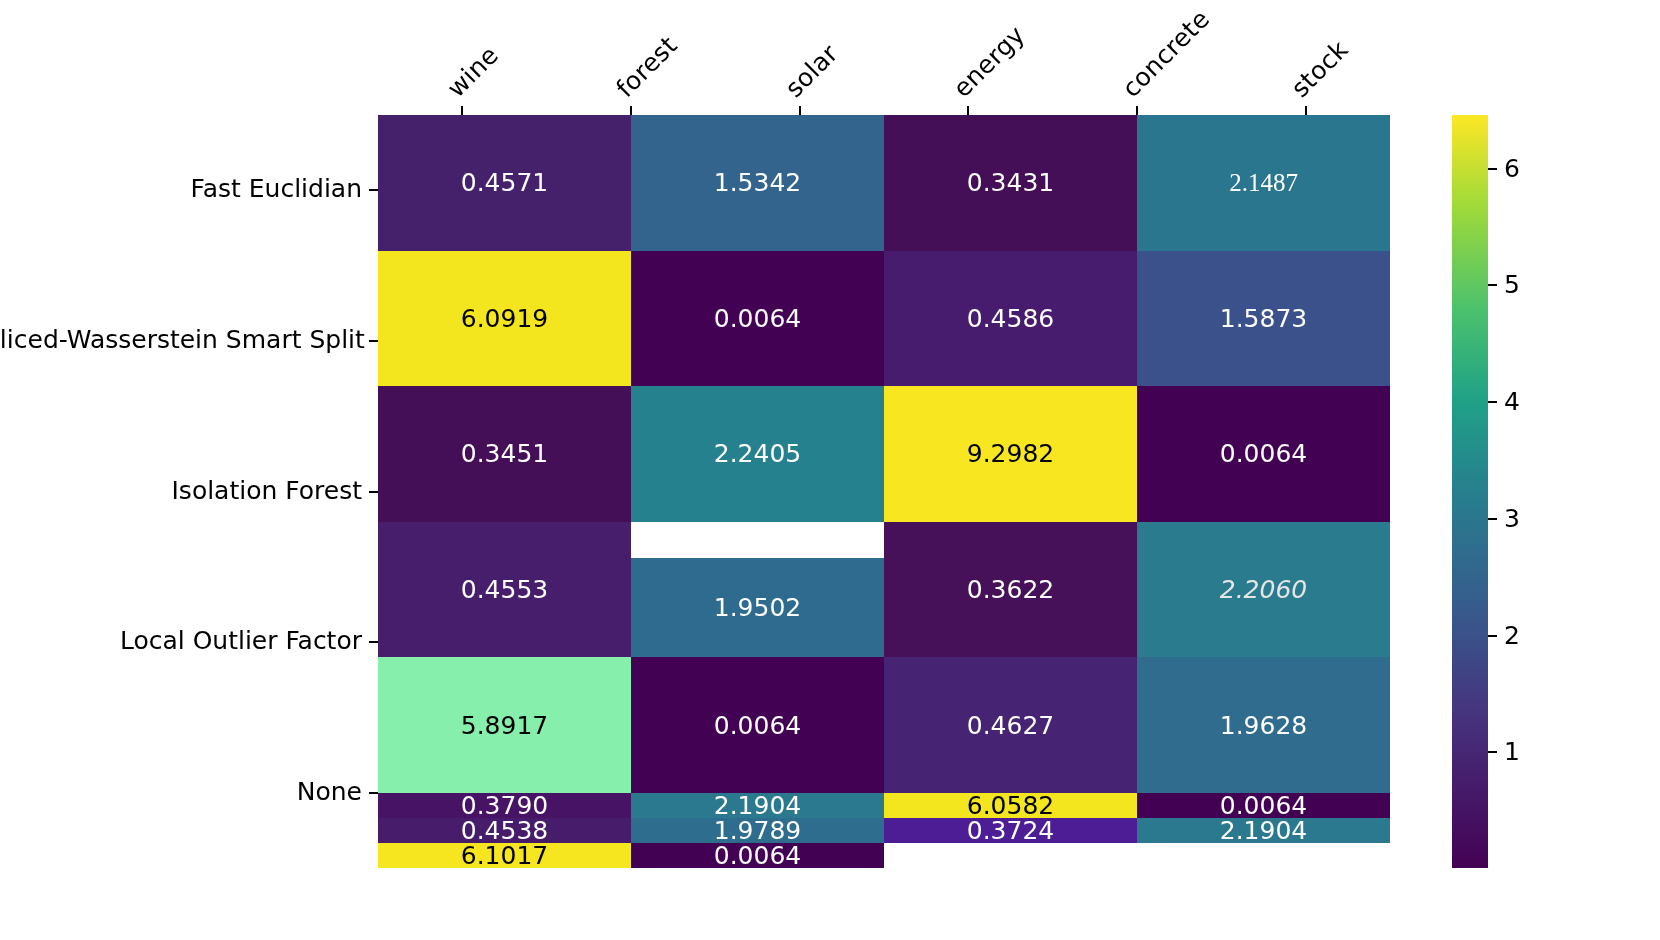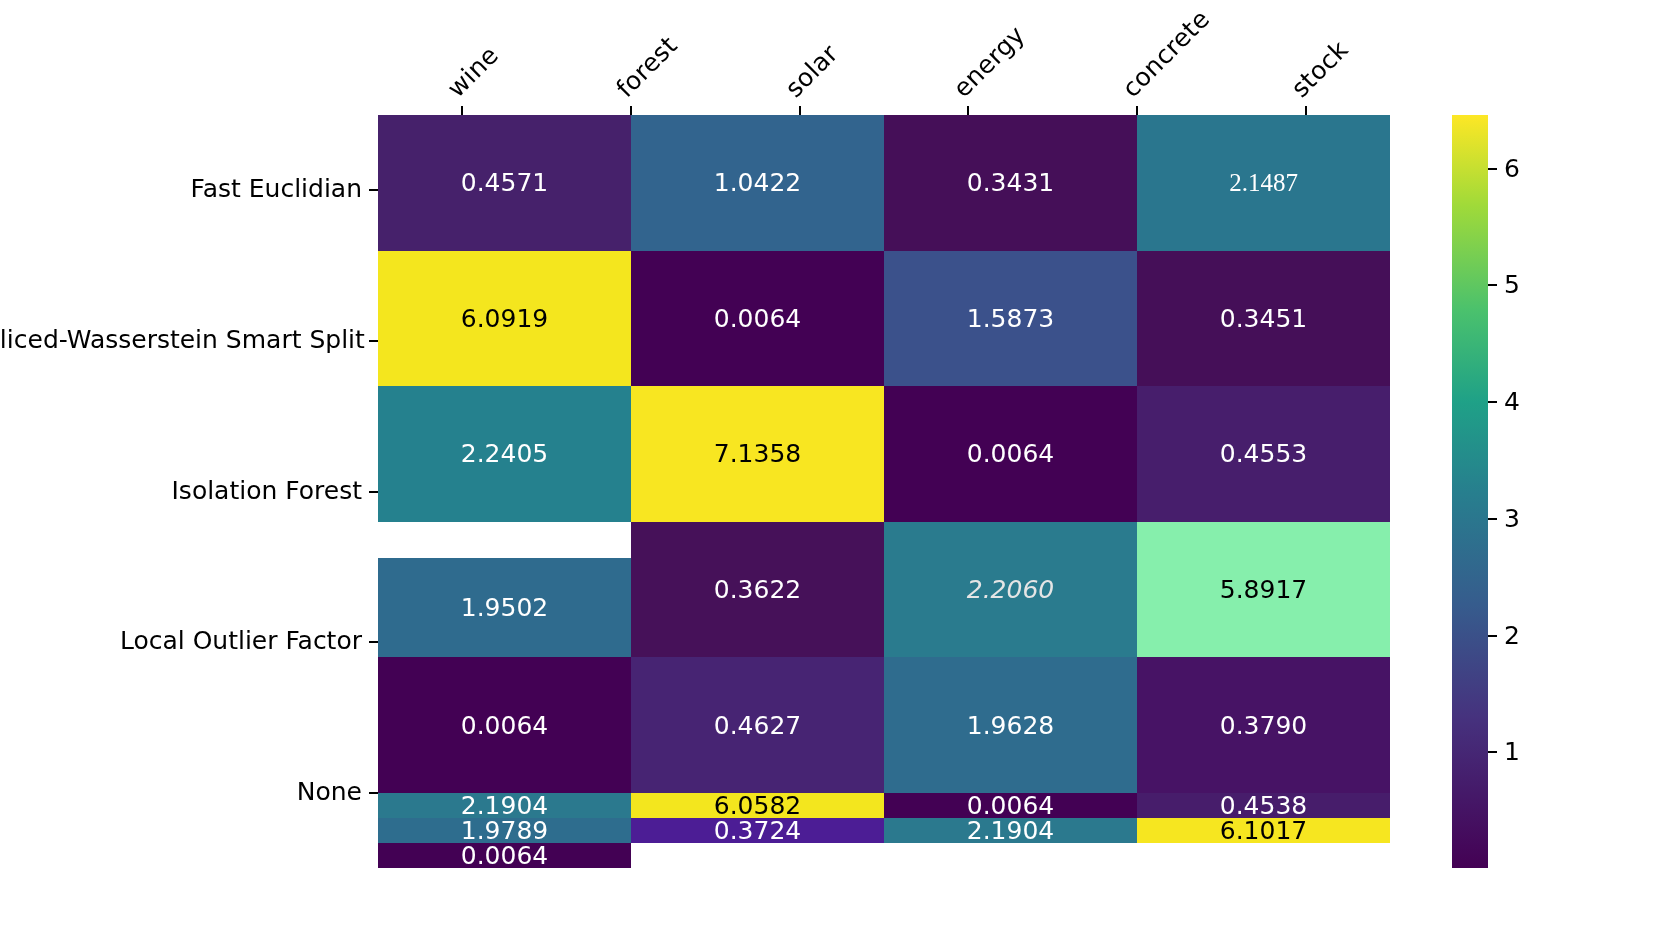--- a/index.html
+++ b/index.html
@@ -223,46 +223,49 @@
       <span class="ylabel-text">None</span>
     </div>
   </div>
 
   <div id="heatmap">
 
     <div class="cell" style="background: rgb(70, 33, 107);">
         <span class="cell-text" style="color: rgb(255, 255, 255);">0.4571</span>
       </div>
     <div class="cell" style="background: rgb(50, 100, 142);">
-        <span class="cell-text" style="color: rgb(255, 255, 255);">1.0422</span>
+        <span class="cell-text" style="color: rgb(255, 255, 255);">1.5342</span>
       </div>
     <div class="cell" style="background: rgb(69, 15, 88);">
         <span class="cell-text" style="color: rgb(255, 255, 255);">0.3431</span>
       </div>
     <div class="cell" style="background: rgb(42, 118, 142);">
         <span class="cell-text" style="color: rgb(255, 255, 255); font-family: Liberation Serif, serif;">2.1487</span>
       </div>
     <div class="cell" style="background: rgb(244, 230, 30);">
         <span class="cell-text" style="color: rgb(0, 0, 0);">6.0919</span>
       </div>
     <div class="cell" style="background: rgb(67, 1, 84);">
         <span class="cell-text" style="color: rgb(255, 255, 255);">0.0064</span>
       </div>
 
+    <div class="cell" style="background: rgb(71, 27, 109);">
+        <span class="cell-text" style="color: rgb(255, 255, 255);">0.4586</span>
+      </div>
     <div class="cell" style="background: rgb(59, 81, 139);">
         <span class="cell-text" style="color: rgb(255, 255, 255);">1.5873</span>
       </div>
     <div class="cell" style="background: rgb(69, 15, 88);">
         <span class="cell-text" style="color: rgb(255, 255, 255);">0.3451</span>
       </div>
     <div class="cell" style="background: rgb(37, 129, 142);">
         <span class="cell-text" style="color: rgb(255, 255, 255);">2.2405</span>
       </div>
     <div class="cell" style="background: rgb(248, 230, 33);">
-        <span class="cell-text" style="color: rgb(0, 0, 0);">7.1358</span>
+        <span class="cell-text" style="color: rgb(0, 0, 0);">9.2982</span>
       </div>
     <div class="cell" style="background: rgb(67, 1, 84);">
         <span class="cell-text" style="color: rgb(255, 255, 255);">0.0064</span>
       </div>
 
     <div class="cell" style="background: rgb(71, 30, 108);">
         <span class="cell-text" style="color: rgb(255, 255, 255);">0.4553</span>
       </div>
     <div class="cell" style="background: rgb(47, 107, 142); margin-top: 36px;">
         <span class="cell-text" style="color: rgb(255, 255, 255);">1.9502</span>

